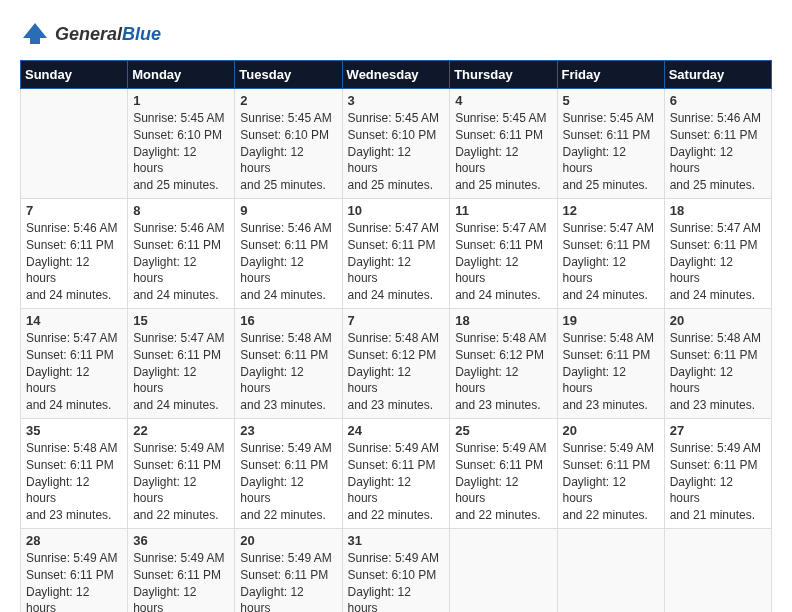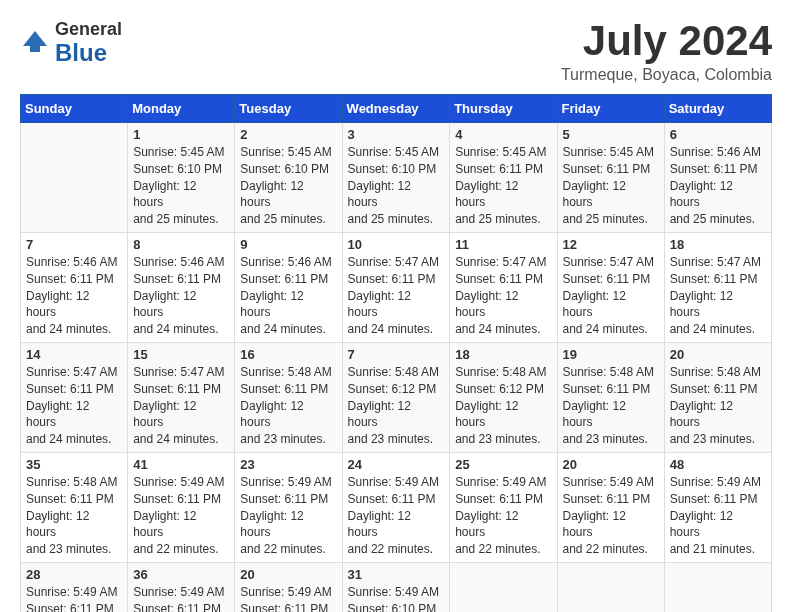--- a/index.html
+++ b/index.html
@@ -15,30 +15,30 @@
       justify-content: space-between;
       align-items: flex-start;
       margin-bottom: 10px;
     }
     .logo {
       display: flex;
       align-items: center;
     }
     .logo-text {
       display: flex;
-      flex-direction: column;
       line-height: 1.1;
+      font-style: italic;
     }
     .logo-general {
       font-size: 18px;
       font-weight: bold;
       color: #333;
     }
     .logo-blue {
-      font-size: 24px;
+      font-size: 18px;
       font-weight: bold;
       color: #1a5fa8;
     }
     .logo-icon {
       width: 30px;
       height: 30px;
       margin-right: 5px;
     }
     .title-section {
       text-align: right;
@@ -53,21 +53,21 @@
       font-size: 16px;
       color: #555;
       margin-top: 4px;
     }
     table {
       width: 100%;
       border-collapse: collapse;
       font-size: 11px;
     }
     thead tr th {
-      background-color: #1d4ed8;
+      background-color: #0f172a;
       color: #fff;
       padding: 6px 4px;
       text-align: left;
       font-size: 13px;
       font-weight: bold;
       border: 1px solid #1a5fa8;
     }
     tbody tr {
       border-bottom: 1px solid #ccc;
     }
@@ -107,24 +107,20 @@
   <div class="logo">
     <svg class="logo-icon" viewBox="0 0 30 30" xmlns="http://www.w3.org/2000/svg">
       <polygon points="15,3 27,18 3,18" fill="#2a6db5"></polygon>
       <rect x="10" y="18" width="10" height="6" fill="#2a6db5"></rect>
     </svg>
     <div class="logo-text">
       <span class="logo-general">General</span>
       <span class="logo-blue">Blue</span>
     </div>
   </div>
-  <div class="title-section">
-    <div class="month-title">July 2024</div>
-    <div class="location">Turmeque, Boyaca, Colombia</div>
-  </div>
 </div>
 
 <table>
   <thead>
     <tr>
     <th>Sunday</th>
         <th>Monday</th>
         <th>Tuesday</th>
         <th>Wednesday</th>
         <th>Thursday</th>
@@ -219,41 +215,41 @@
           <span class="day-number">20</span>
           <div class="day-info">Sunrise: 5:48 AM<br>Sunset: 6:11 PM<br>Daylight: 12 hours<br>and 23 minutes.</div>
         </td>
       </tr>
       <tr>
         <td>
           <span class="day-number">35</span>
           <div class="day-info">Sunrise: 5:48 AM<br>Sunset: 6:11 PM<br>Daylight: 12 hours<br>and 23 minutes.</div>
         </td>
         <td>
-          <span class="day-number">41</span>
+          <span class="day-number">22</span>
           <div class="day-info">Sunrise: 5:49 AM<br>Sunset: 6:11 PM<br>Daylight: 12 hours<br>and 22 minutes.</div>
         </td>
         <td>
           <span class="day-number">23</span>
           <div class="day-info">Sunrise: 5:49 AM<br>Sunset: 6:11 PM<br>Daylight: 12 hours<br>and 22 minutes.</div>
         </td>
         <td>
           <span class="day-number">24</span>
           <div class="day-info">Sunrise: 5:49 AM<br>Sunset: 6:11 PM<br>Daylight: 12 hours<br>and 22 minutes.</div>
         </td>
         <td>
           <span class="day-number">25</span>
           <div class="day-info">Sunrise: 5:49 AM<br>Sunset: 6:11 PM<br>Daylight: 12 hours<br>and 22 minutes.</div>
         </td>
         <td>
           <span class="day-number">20</span>
           <div class="day-info">Sunrise: 5:49 AM<br>Sunset: 6:11 PM<br>Daylight: 12 hours<br>and 22 minutes.</div>
         </td>
         <td>
-          <span class="day-number">48</span>
+          <span class="day-number">27</span>
           <div class="day-info">Sunrise: 5:49 AM<br>Sunset: 6:11 PM<br>Daylight: 12 hours<br>and 21 minutes.</div>
         </td>
       </tr>
       <tr>
         <td>
           <span class="day-number">28</span>
           <div class="day-info">Sunrise: 5:49 AM<br>Sunset: 6:11 PM<br>Daylight: 12 hours<br>and 21 minutes.</div>
         </td>
         <td>
           <span class="day-number">36</span>

